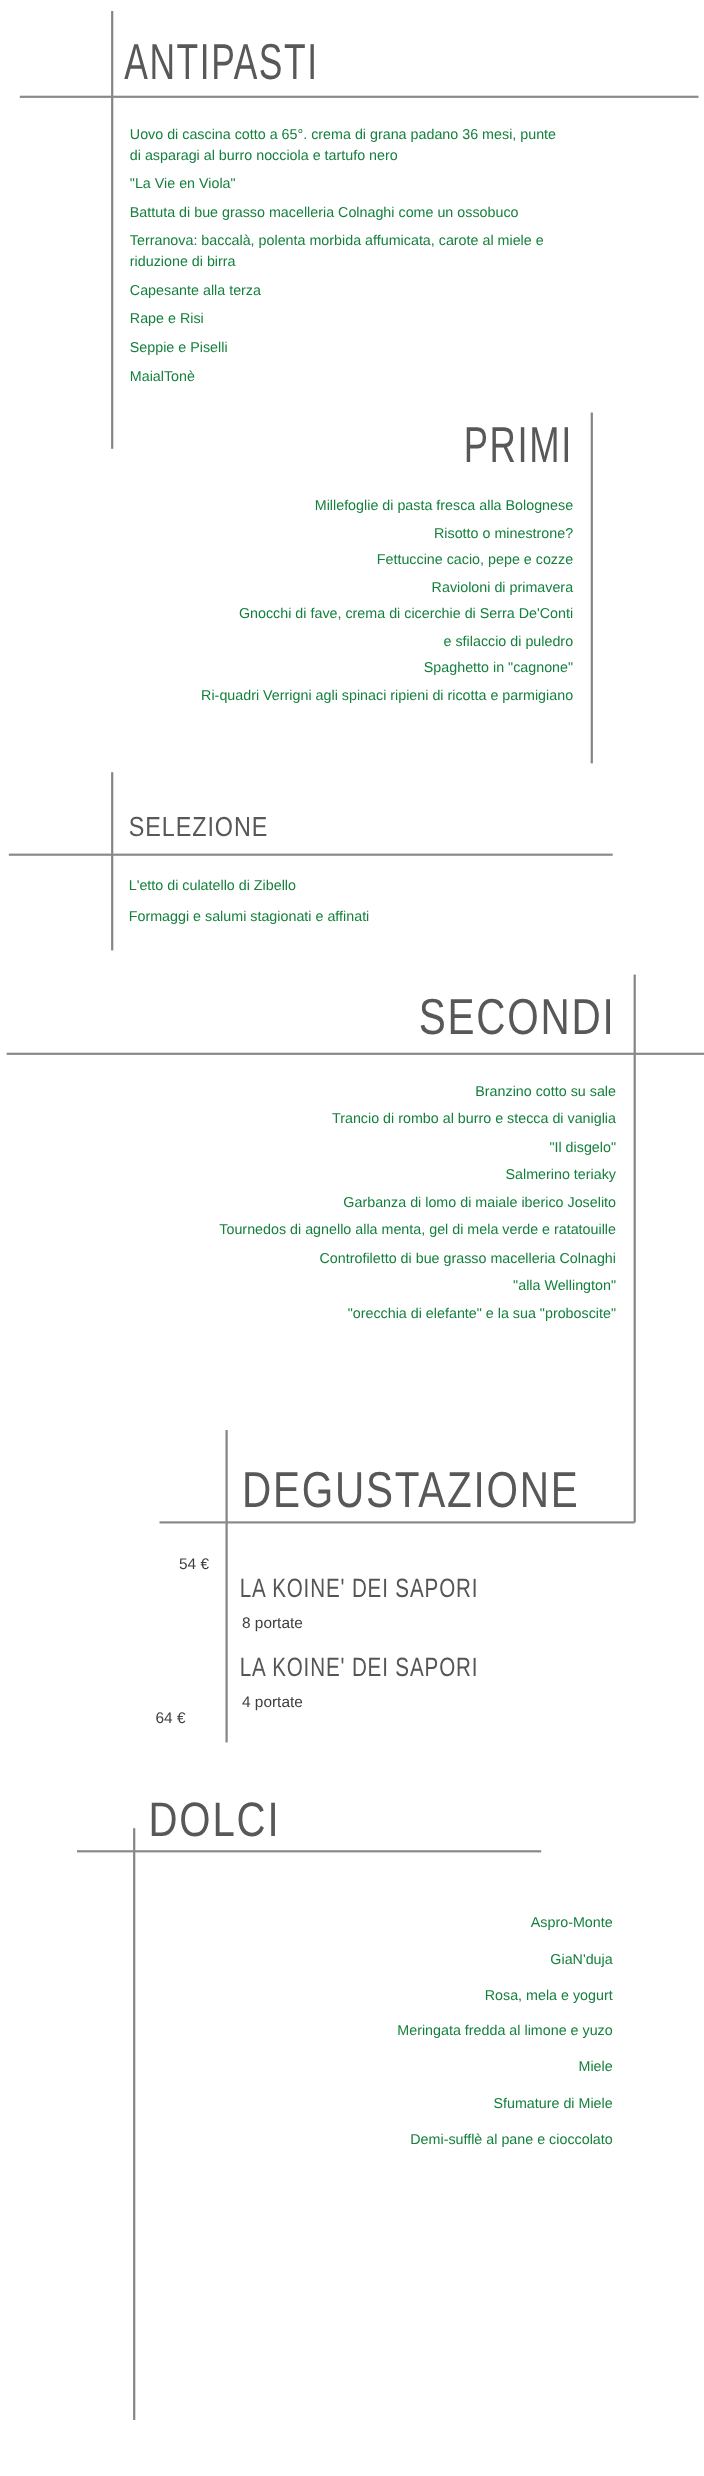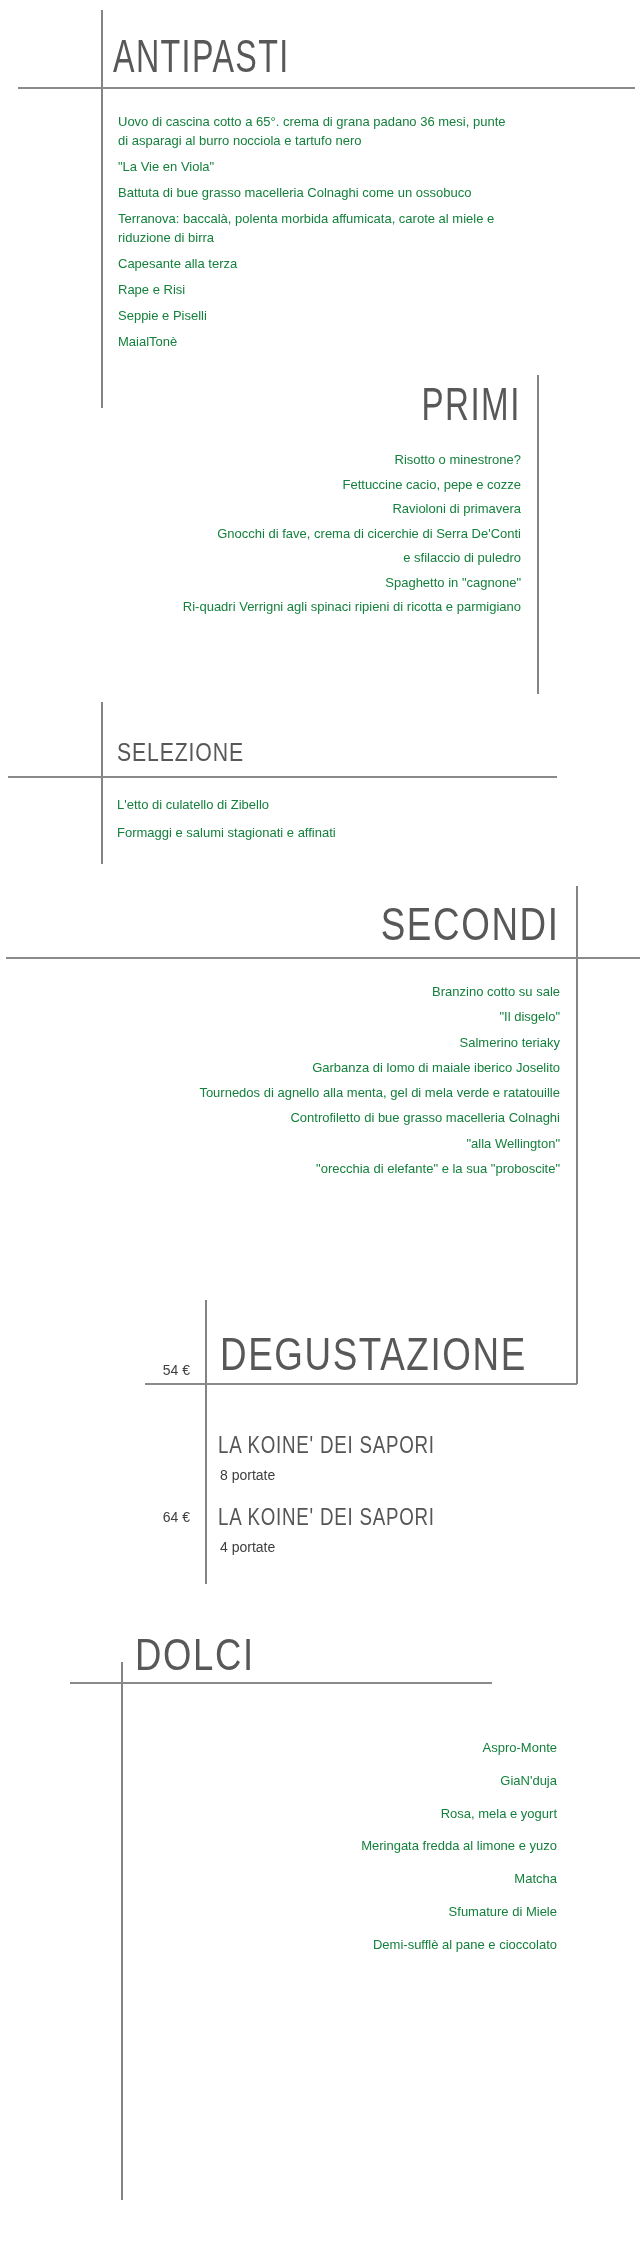--- a/index.html
+++ b/index.html
@@ -89,56 +89,58 @@
     </div>
     <div class="mi">
       <span class="mline">Seppie e Piselli</span>
     </div>
     <div class="mi">
       <span class="mline">MaialTonè</span>
     </div>
   </div>
 
   <div class="items blk-primi">
+    <div class="mline">Millefoglie di pasta fresca alla Bolognese</div>
     <div class="mline">Risotto o minestrone?</div>
     <div class="mline">Fettuccine cacio, pepe e cozze</div>
     <div class="mline">Ravioloni di primavera</div>
     <div class="mline">Gnocchi di fave, crema di cicerchie di Serra De'Conti</div>
     <div class="mline">e sfilaccio di puledro</div>
     <div class="mline">Spaghetto in "cagnone"</div>
     <div class="mline">Ri-quadri Verrigni agli spinaci ripieni di ricotta e parmigiano</div>
   </div>
 
   <div class="items blk-selezione">
     <div class="mline">L'etto di culatello di Zibello</div>
     <div class="mline">Formaggi e salumi stagionati e affinati</div>
   </div>
 
   <div class="items blk-secondi">
     <div class="mline">Branzino cotto su sale</div>
+    <div class="mline">Trancio di rombo al burro e stecca di vaniglia</div>
     <div class="mline">"Il disgelo"</div>
     <div class="mline">Salmerino teriaky</div>
     <div class="mline">Garbanza di lomo di maiale iberico Joselito</div>
     <div class="mline">Tournedos di agnello alla menta, gel di mela verde e ratatouille</div>
     <div class="mline">Controfiletto di bue grasso macelleria Colnaghi</div>
     <div class="mline">"alla Wellington"</div>
     <div class="mline">"orecchia di elefante" e la sua "proboscite"</div>
   </div>
 
-  <div class="deg-price" style="left:120px;top:1361px;">54 €</div>
+  <div class="deg-price" style="left:120px;top:1412px;">54 €</div>
   <div class="deg-name" style="top:1431px;">LA KOINE' DEI SAPORI</div>
   <div class="deg-sub" style="top:1466px;">8 portate</div>
 
-  <div class="deg-price" style="left:120px;top:1508px;">64 €</div>
+  <div class="deg-price" style="left:120px;top:1552px;text-align:center;">64 €</div>
   <div class="deg-name" style="top:1503px;">LA KOINE' DEI SAPORI</div>
   <div class="deg-sub" style="top:1538px;">4 portate</div>
 
   <div class="items blk-dolci">
     <div class="mline">Aspro-Monte</div>
     <div class="mline">GiaN'duja</div>
     <div class="mline">Rosa, mela e yogurt</div>
     <div class="mline">Meringata fredda al limone e yuzo</div>
-    <div class="mline">Matcha</div>
+    <div class="mline">Miele</div>
     <div class="mline">Sfumature di Miele</div>
     <div class="mline">Demi-sufflè al pane e cioccolato</div>
   </div>
 
 </div>
 
 </body></html>

